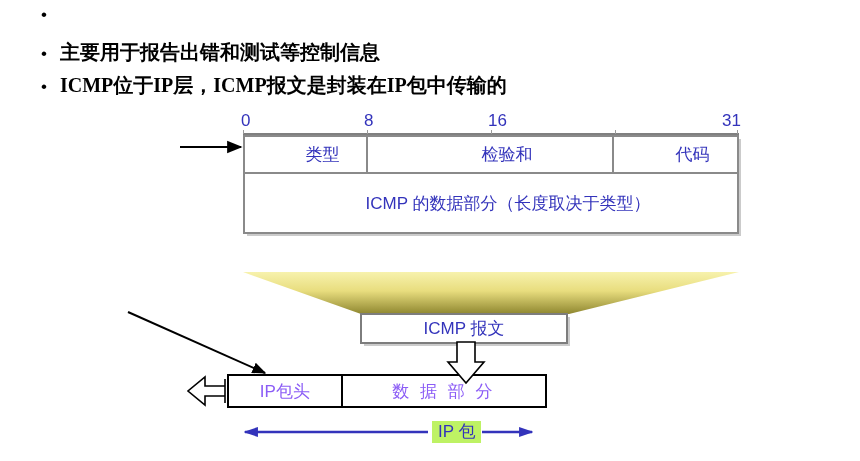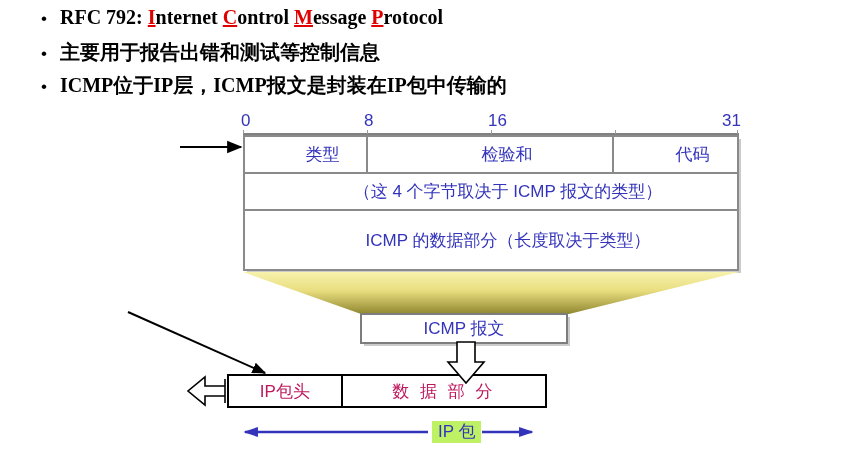--- a/index.html
+++ b/index.html
@@ -166,21 +166,21 @@
     border: 2px solid #000000;
     background: #ffffff;
     box-sizing: border-box;
     display: flex;
   }
   .ip-cell {
     display: flex;
     align-items: center;
     justify-content: center;
     font-size: 17px;
-    color: #be185d;
+    color: #8b5cf6;
     box-sizing: border-box;
     white-space: nowrap;
   }
   .ip-head { width: 36%; border-right: 2px solid #000000; }
   .ip-data { width: 64%; letter-spacing: 3px; }
 
   
   .span-label {
     position: absolute;
     left: 432px;
@@ -224,21 +224,20 @@
     pointer-events: none;
   }
 </style>
 </head>
 <body>
 
 <div class="bullets">
 
   <div class="bullet-row">
     <span class="bullet-dot">•</span>
-    <span class="bullet-text"><span>RFC 792: </span><span class="hl">I</span><span>nternet </span><span class="hl">C</span><span>ontrol </span><span class="hl">M</span><span>essage </span><span class="hl">P</span><span>rotocol</span></span>
   </div>
 
   <div class="bullet-row">
     <span class="bullet-dot">•</span>
     <span class="bullet-text cjk">主要用于报告出错和测试等控制信息</span>
   </div>
 
   <div class="bullet-row">
     <span class="bullet-dot">•</span>
     <span class="bullet-text cjk">ICMP位于IP层，ICMP报文是封装在IP包中传输的</span>
@@ -259,23 +258,20 @@
     <div class="tick" style="left:248px;"></div>
     <div class="tick" style="left:372px;"></div>
     <div class="tick" style="left:494px;"></div>
   </div>
 
   <div class="hdr-table">
     <div class="hdr-row">
       <div class="hdr-cell c-type">类型</div>
       <div class="hdr-cell c-sum">检验和</div>
       <div class="hdr-cell c-code">代码</div>
-    </div>
-    <div class="hdr-row">
-      <div class="hdr-cell c-full">（这 4 个字节取决于 ICMP 报文的类型）</div>
     </div>
     <div class="hdr-row row-tall">
       <div class="hdr-cell c-full">ICMP 的数据部分（长度取决于类型）</div>
     </div>
   </div>
 
   <svg class="funnel" viewBox="0 0 496 42" preserveAspectRatio="none">
     <defs>
       <linearGradient id="funnelGrad" x1="0" y1="0" x2="0" y2="1">
         <stop offset="0%" stop-color="#f7f2ad"></stop>

